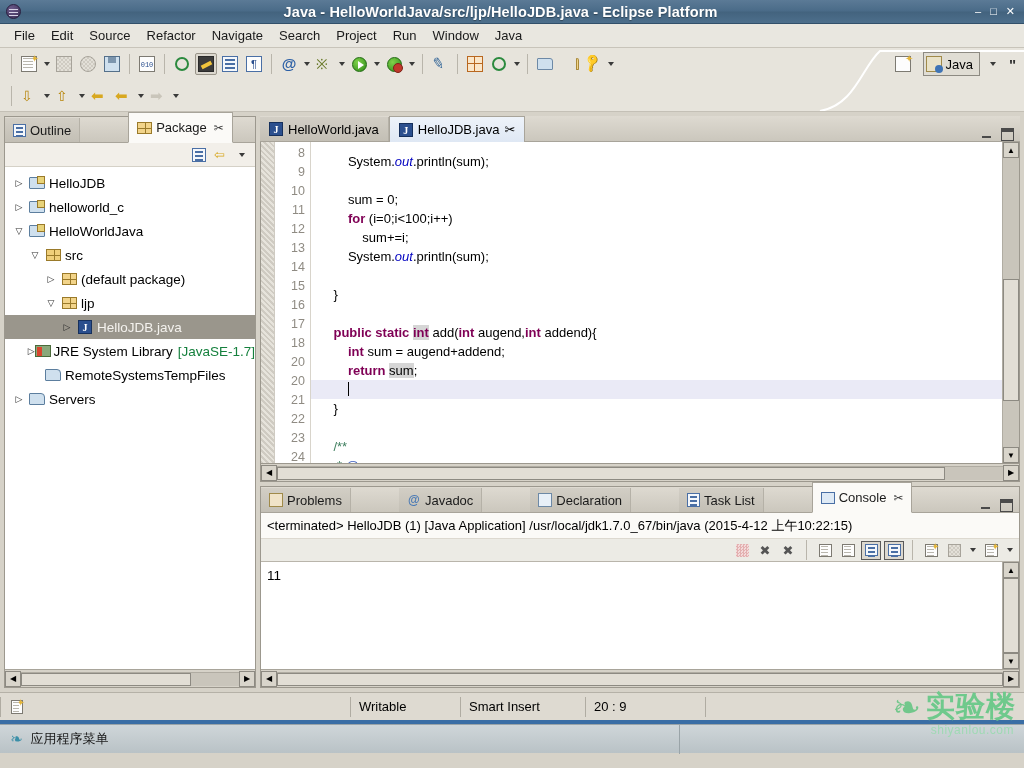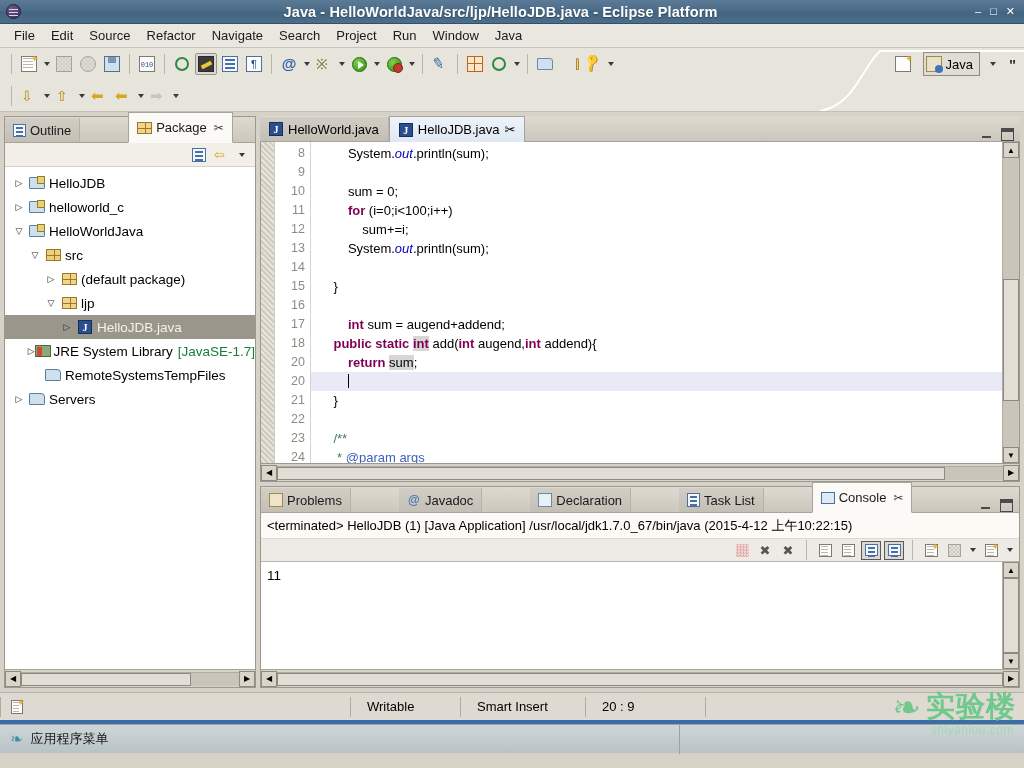--- a/index.html
+++ b/index.html
@@ -197,21 +197,21 @@
      border-top:1px solid #a8a49a; border-left:1px solid #a8a49a; border-right:1px solid #a8a49a;
      height:26px; margin-bottom:-1px; }
   .ectrls { margin-left:auto; display:flex; gap:6px; align-items:center; padding-right:6px; }
 
   .ebody { flex:1; display:flex; background:#fff; border:1px solid #9c988e; border-top:none; min-height:0; position:relative; }
   .ruler { width:14px; background: repeating-linear-gradient(45deg,#cfcbc2 0 2px,#e6e3db 2px 4px);
      border-right:1px solid #cfcbc2; }
   .gutter { width:36px; background:#fff; border-right:1px solid #d8d4cb; padding-top:2px; }
   .gline { height:19px; font-size:12.5px; color:#8f8b83; text-align:right; padding-right:5px;
      font-family:"Liberation Sans",sans-serif; line-height:19px; position:relative; }
-  .code { flex:1; padding-top:2px; overflow:hidden; position:relative;
+  .code { flex:1; padding-top:10px; overflow:hidden; position:relative;
      font-family:"DejaVu Sans Mono","Liberation Mono",monospace; }
   .cline { height:19px; line-height:19px; font-size:13px; white-space:pre; padding-left:8px;
      font-family:"Liberation Sans",sans-serif; }
   .cline.cursorline { background:#eaeaf6; }
   .kw { color:#7f0055; font-weight:bold; }
   .fld2 { color:#0000c0; font-style:italic; }
   .cmt { color:#3f7f5f; }
   .jdoc { color:#3f5fbf; }
   .occ { background:#d6d6d6; }
   .caret { display:inline-block; width:1px; height:14px; background:#000; vertical-align:-2px;
@@ -232,21 +232,21 @@
   .cbtn { width:20px; height:19px; display:flex; align-items:center; justify-content:center;
      border:1px solid transparent; }
   .cbtn.pressed { border-color:#5a5a5a; background:#dcd8cf; }
   .cons-body { flex:1; display:flex; background:#fff; min-height:0; }
   .cons-text { flex:1; padding:4px 6px; font-size:13.5px; line-height:19px; color:#000;
      font-family:"Liberation Sans",sans-serif; }
 
   
   .statusbar { height:28px; background:#dedad1; border-top:1px solid #b5b1a7;
      display:flex; align-items:center; font-size:13px; position:relative; }
-  .sb-cell { height:20px; display:flex; align-items:center; padding:0 16px;
+  .sb-cell { height:20px; display:flex; align-items:center; padding:0 8px;
      border-left:1px solid #b0aca2; }
   .sb-first { border-left:1px solid #b0aca2; width:350px; padding-left:10px; }
   .watermark { position:absolute; right:8px; top:-6px; display:flex; align-items:center; gap:5px; }
   .wm-leaf { font-size:34px; color:#72c78b; line-height:1; }
   .wm-cn { font-size:29px; color:#6fc98c; font-weight:bold; letter-spacing:1px;
      font-family:"DejaVu Sans",sans-serif; }
   .wm-url { position:absolute; right:10px; top:30px; font-size:12px; color:#9fd9b4; letter-spacing:.5px; }
 
   .blue-strip { height:4px; background:#3a6ea5; }
 
@@ -558,22 +558,22 @@
           <div class="code">
             <div class="cline">        System.<i class="fld2">out</i>.println(sum);</div>
             <div class="cline"></div>
             <div class="cline">        sum = 0;</div>
             <div class="cline">        <b class="kw">for</b> (i=0;i&lt;100;i++)</div>
             <div class="cline">            sum+=i;</div>
             <div class="cline">        System.<i class="fld2">out</i>.println(sum);</div>
             <div class="cline"></div>
             <div class="cline">    }</div>
             <div class="cline"></div>
+            <div class="cline">    <b class="kw">public</b> <b class="kw">static</b> <b class="kw occ">int</b> add(<b class="kw">int</b> augend,<b class="kw">int</b> addend){</div>
             <div class="cline">        <b class="kw">int</b> sum = augend+addend;</div>
-            <div class="cline">    <b class="kw">public</b> <b class="kw">static</b> <b class="kw occ">int</b> add(<b class="kw">int</b> augend,<b class="kw">int</b> addend){</div>
             <div class="cline">        <b class="kw">return</b> <span class="occ">sum</span>;</div>
             <div class="cline cursorline">        <span class="caret"></span></div>
             <div class="cline">    }</div>
             <div class="cline"></div>
             <div class="cline">    <span class="cmt">/**</span></div>
             <div class="cline">     <span class="cmt">* </span><span class="jdoc">@param args</span></div>
 
           </div>
           <div class="vscroll">
             <div class="vs-btn">▲</div>

